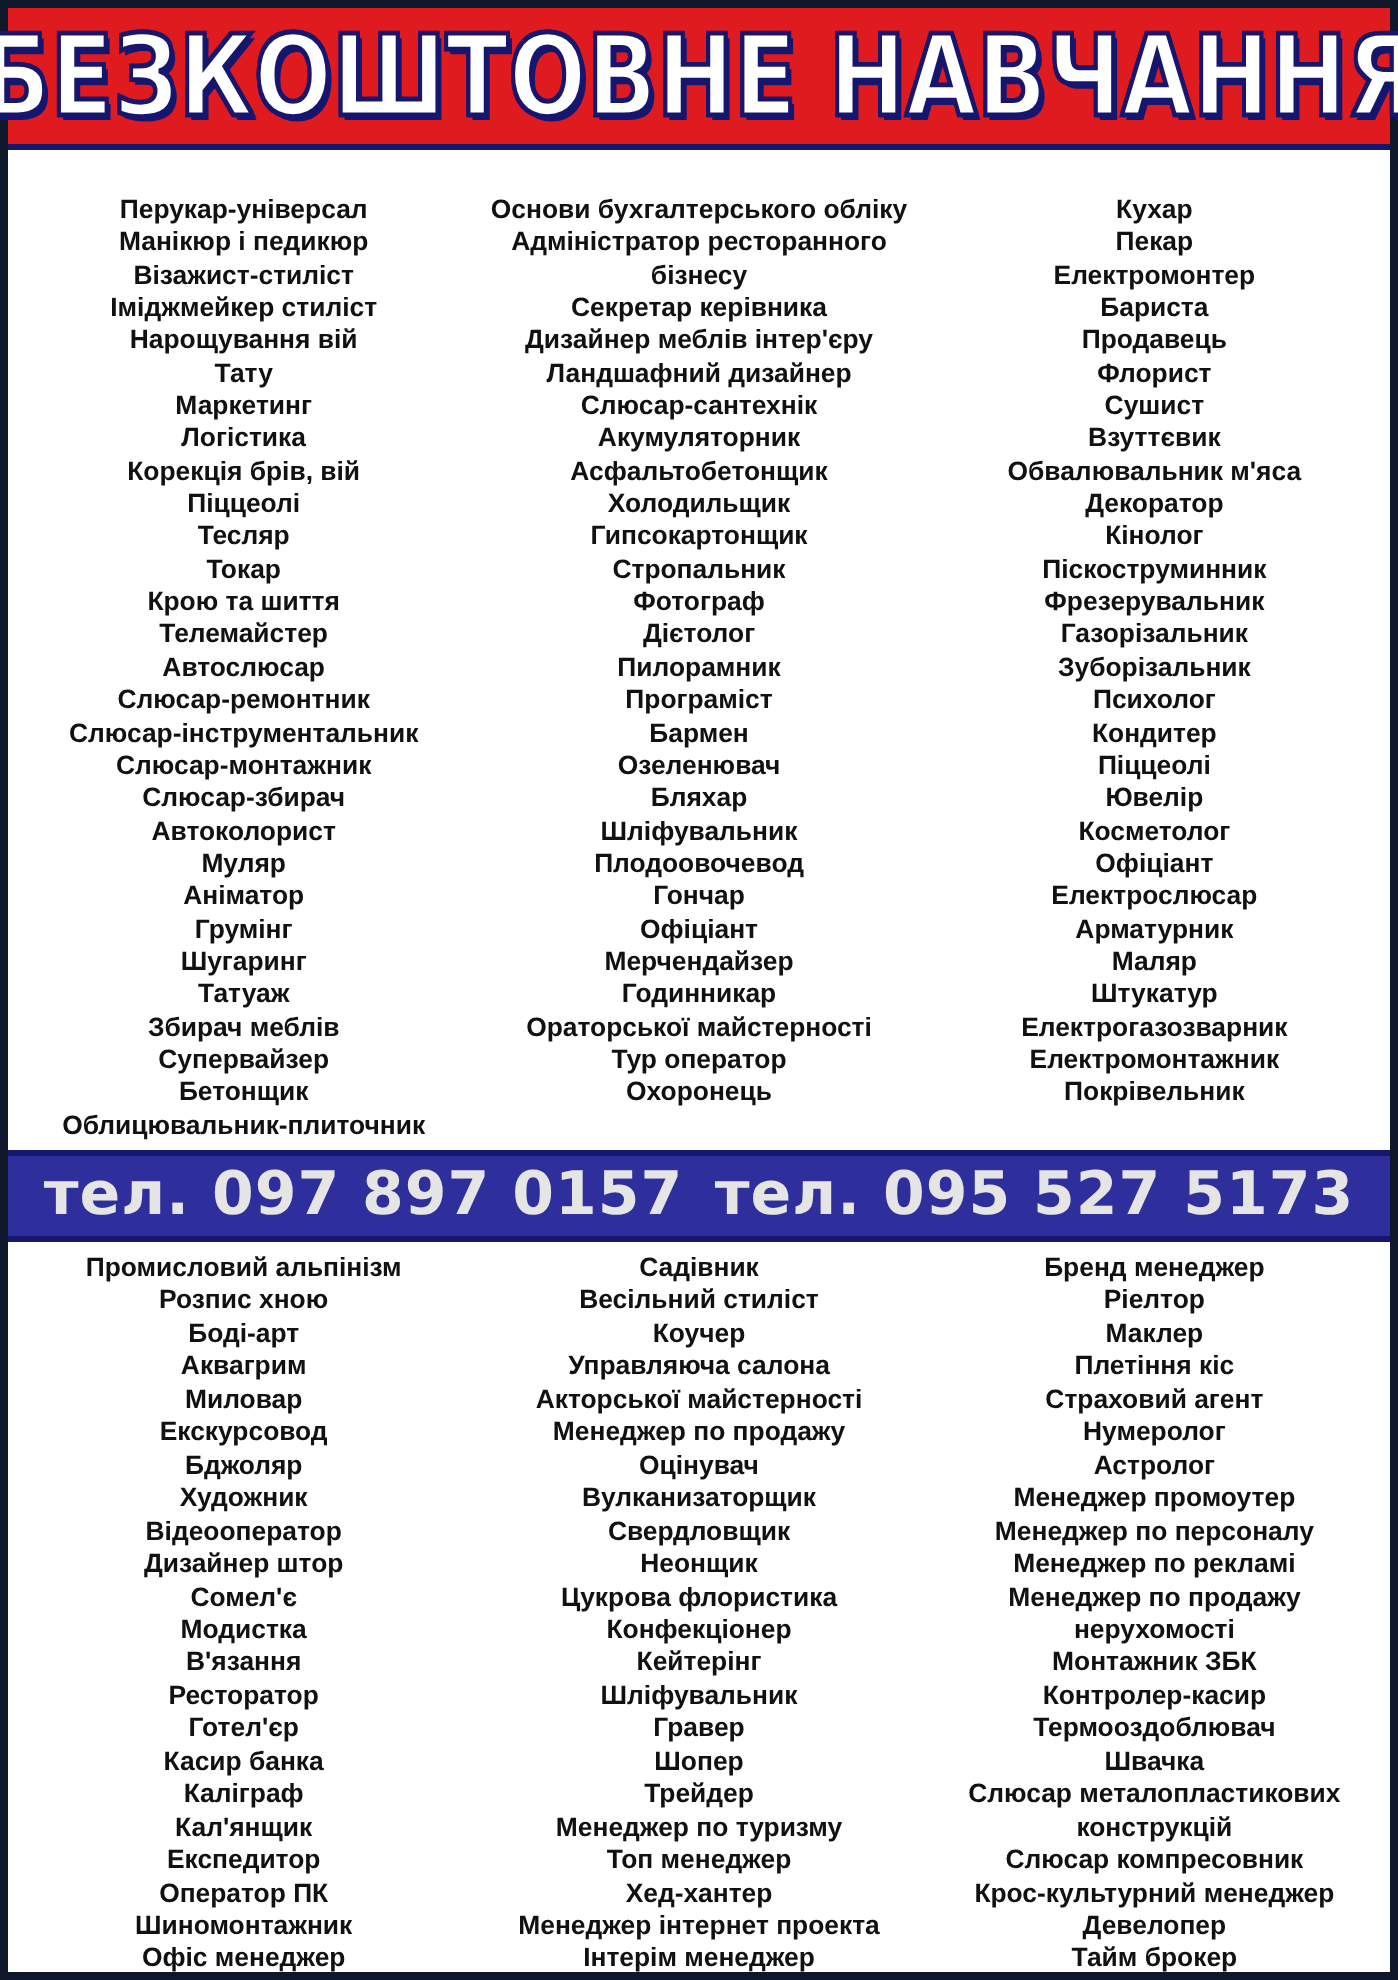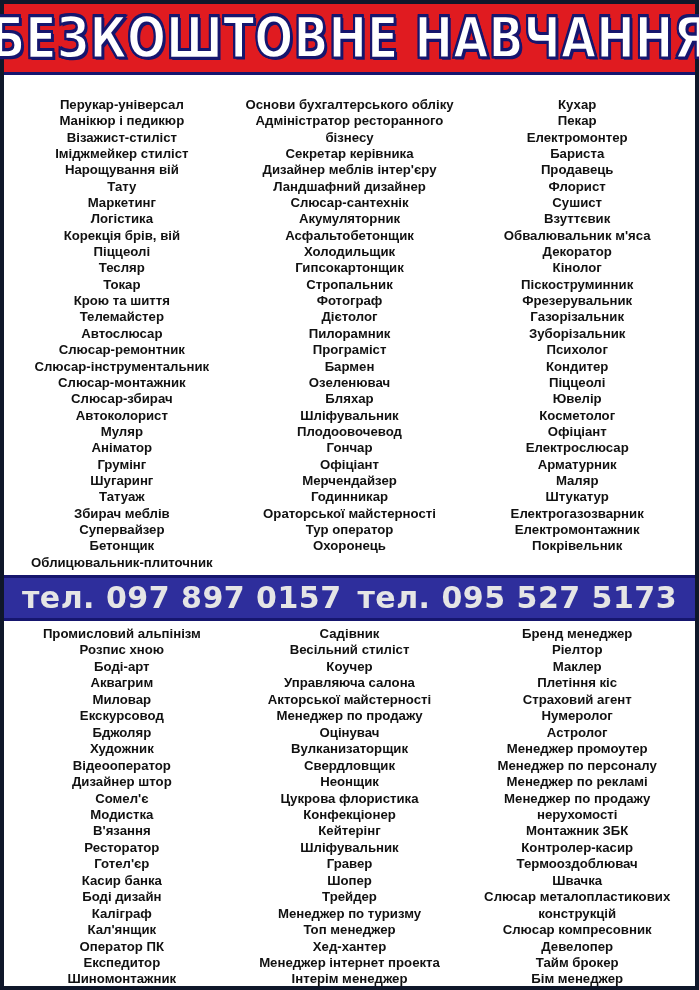--- a/index.html
+++ b/index.html
@@ -213,25 +213,24 @@
         <div class="item">Бджоляр</div>
         <div class="item">Художник</div>
         <div class="item">Відеооператор</div>
         <div class="item">Дизайнер штор</div>
         <div class="item">Сомел'є</div>
         <div class="item">Модистка</div>
         <div class="item">В'язання</div>
         <div class="item">Ресторатор</div>
         <div class="item">Готел'єр</div>
         <div class="item">Касир банка</div>
-        <div class="item">Боді дизайн</div>
         <div class="item">Каліграф</div>
         <div class="item">Кал'янщик</div>
+        <div class="item">Експедитор</div>
         <div class="item">Оператор ПК</div>
-        <div class="item">Експедитор</div>
         <div class="item">Шиномонтажник</div>
         <div class="item">Офіс менеджер</div>
         <div class="item">Торгівельний представник</div>
       </div>
     <div class="col" id="bot-col2">
         <div class="item">Садівник</div>
         <div class="item">Весільний стиліст</div>
         <div class="item">Коучер</div>
         <div class="item">Управляюча салона</div>
         <div class="item">Акторської майстерності</div>
@@ -266,20 +265,21 @@
         <div class="item">Менеджер по рекламі</div>
         <div class="item">Менеджер по продажу</div>
         <div class="item">нерухомості</div>
         <div class="item">Монтажник ЗБК</div>
         <div class="item">Контролер-касир</div>
         <div class="item">Термооздоблювач</div>
         <div class="item">Швачка</div>
         <div class="item">Слюсар металопластикових</div>
         <div class="item">конструкцій</div>
         <div class="item">Слюсар компресовник</div>
+        <div class="item">Крос-культурний менеджер</div>
         <div class="item">Девелопер</div>
         <div class="item">Тайм брокер</div>
         <div class="item">Бім менеджер</div>
         <div class="item">Ризик менеджер</div>
       </div>
   </div>
 
 </div>
 
 </body></html>

